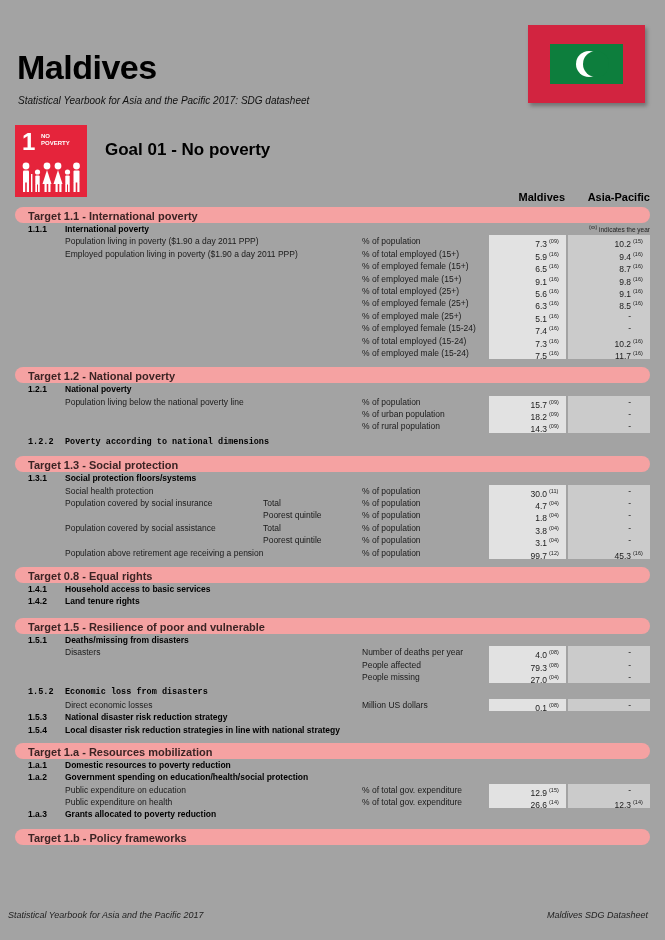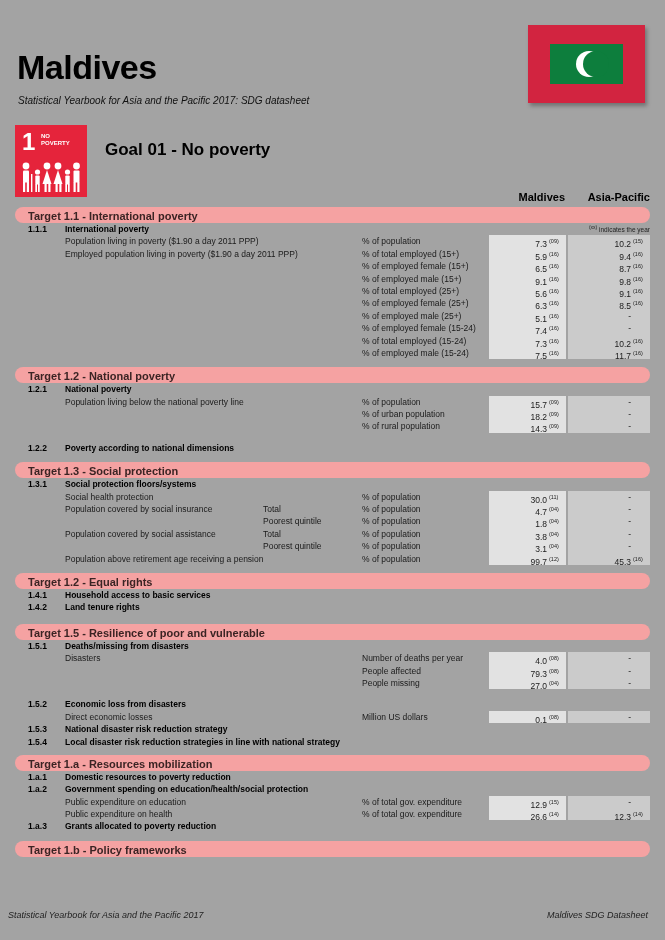--- a/index.html
+++ b/index.html
@@ -33,21 +33,21 @@
   .sections { position:absolute; top:207px; left:0; width:665px; }
   .section { margin-bottom:8px; }
   .section:nth-child(4) { margin-bottom:10px; }
   .section:nth-child(5) { margin-bottom:7px; }
 
   .bar {
     margin:0 15px; height:16px; line-height:18px; border-radius:8px;
     background:#f5a2a2; color:#3b2424; font-size:11px; font-weight:bold; padding-left:13px;
   }
   .row { position:relative; height:12.4px; line-height:12.4px; font-size:8.5px; }
-  .row.gap { margin-top:9px; }
+  .row.gap { margin-top:3px;font-family:Liberation Mono, monospace; }
   .rid   { position:absolute; left:28px; font-weight:bold; color:#000; }
   .rlabel{ position:absolute; left:65px; font-weight:bold; color:#000; white-space:nowrap; }
   .desc  { position:absolute; left:65px;  color:#1a1a1a; white-space:nowrap; }
   .sub   { position:absolute; left:263px; color:#1a1a1a; white-space:nowrap; }
   .unit  { position:absolute; left:362px; color:#1a1a1a; white-space:nowrap; }
   .cell  { position:absolute; top:0; height:12.4px; text-align:right; padding-right:3px; white-space:nowrap; }
   .cell.mv { left:489px; width:77px; background:#e2e2e2; }
   .cell.av { left:568px; width:82px; background:#cbcbcb; }
   .v { font-size:8.5px; color:#1a1a1a; }
   .sup { display:inline-block; min-width:16px; text-align:left; font-size:5.5px; vertical-align:4px; padding-left:2px; color:#1a1a1a; }
@@ -244,21 +244,21 @@
           <span class="cell av"><span class="v">-</span><span class="sup"></span></span>
         </div>
         <div class="row">
           <span class="desc">Population above retirement age receiving a pension</span>
           <span class="unit">% of population</span>
           <span class="cell mv"><span class="v">99.7</span><span class="sup">(12)</span></span>
           <span class="cell av"><span class="v">45.3</span><span class="sup">(16)</span></span>
         </div>
       </div>
       <div class="section">
-        <div class="bar">Target 1.2 - Equal rights</div>
+        <div class="bar">Target 0.8 - Equal rights</div>
         <div class="row">
           <span class="rid">1.4.1</span>
           <span class="rlabel">Household access to basic services</span>
         </div>
         <div class="row">
           <span class="rid">1.4.2</span>
           <span class="rlabel">Land tenure rights</span>
         </div>
       </div>
       <div class="section">

